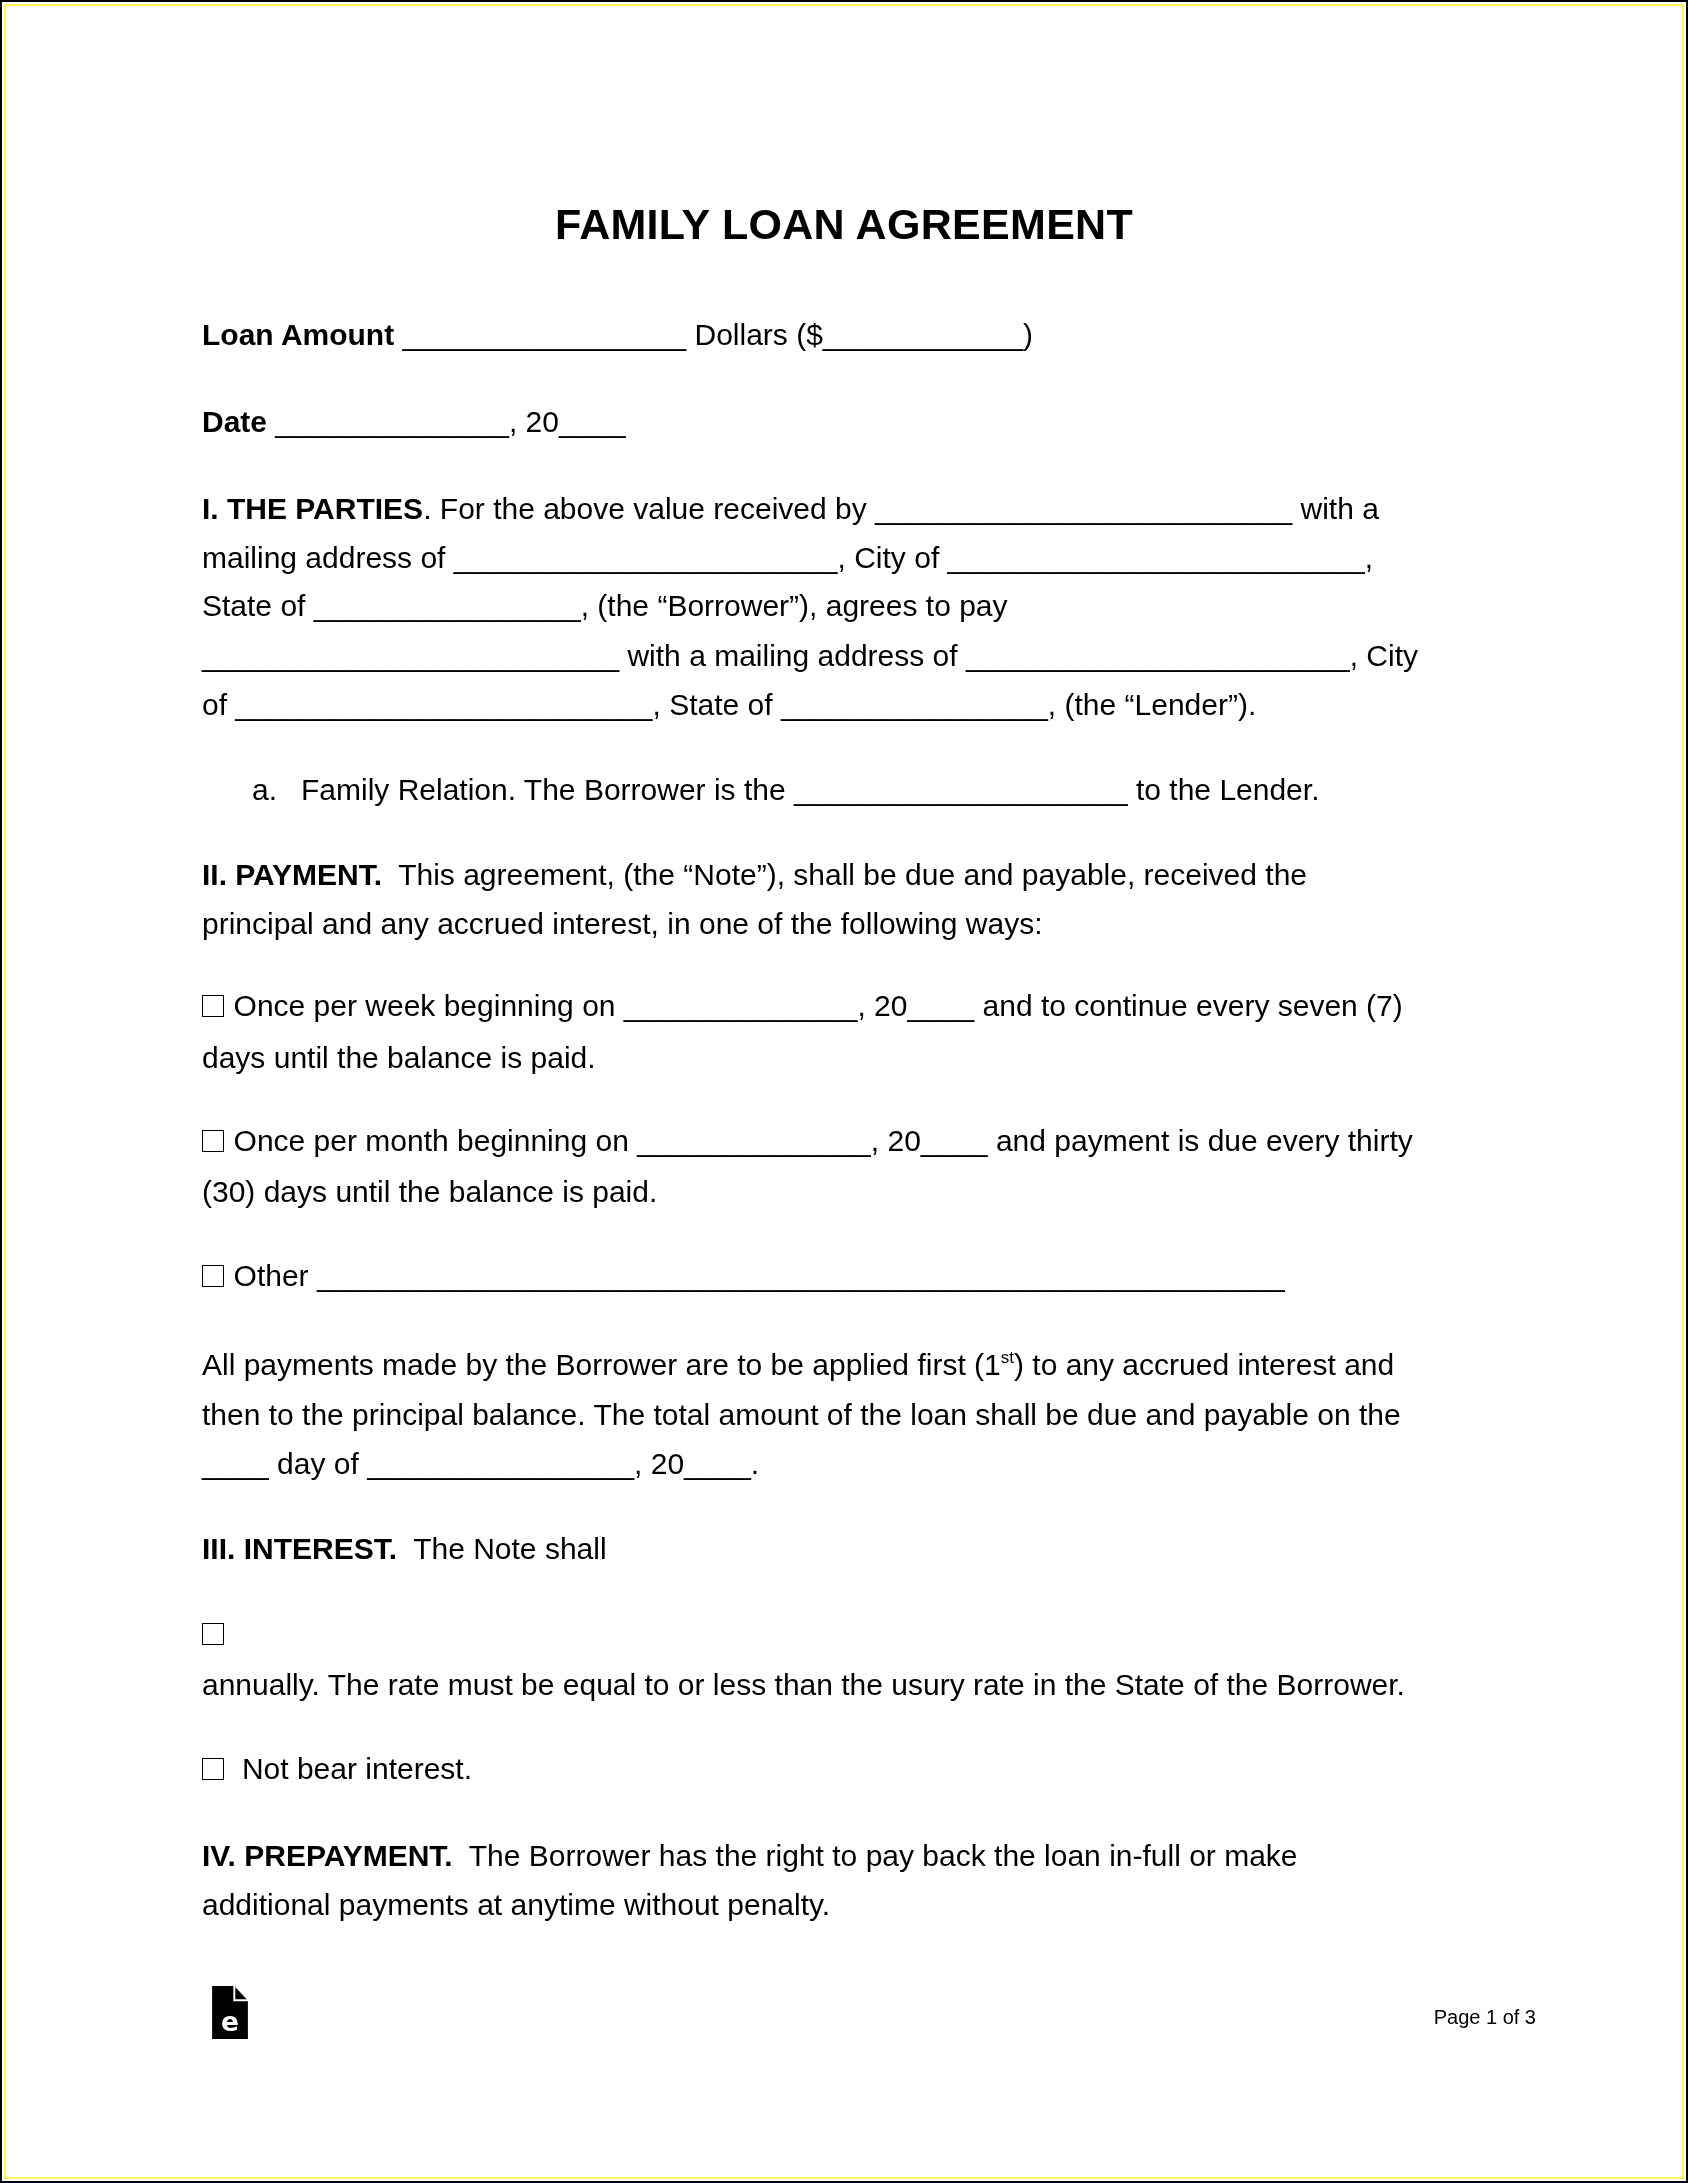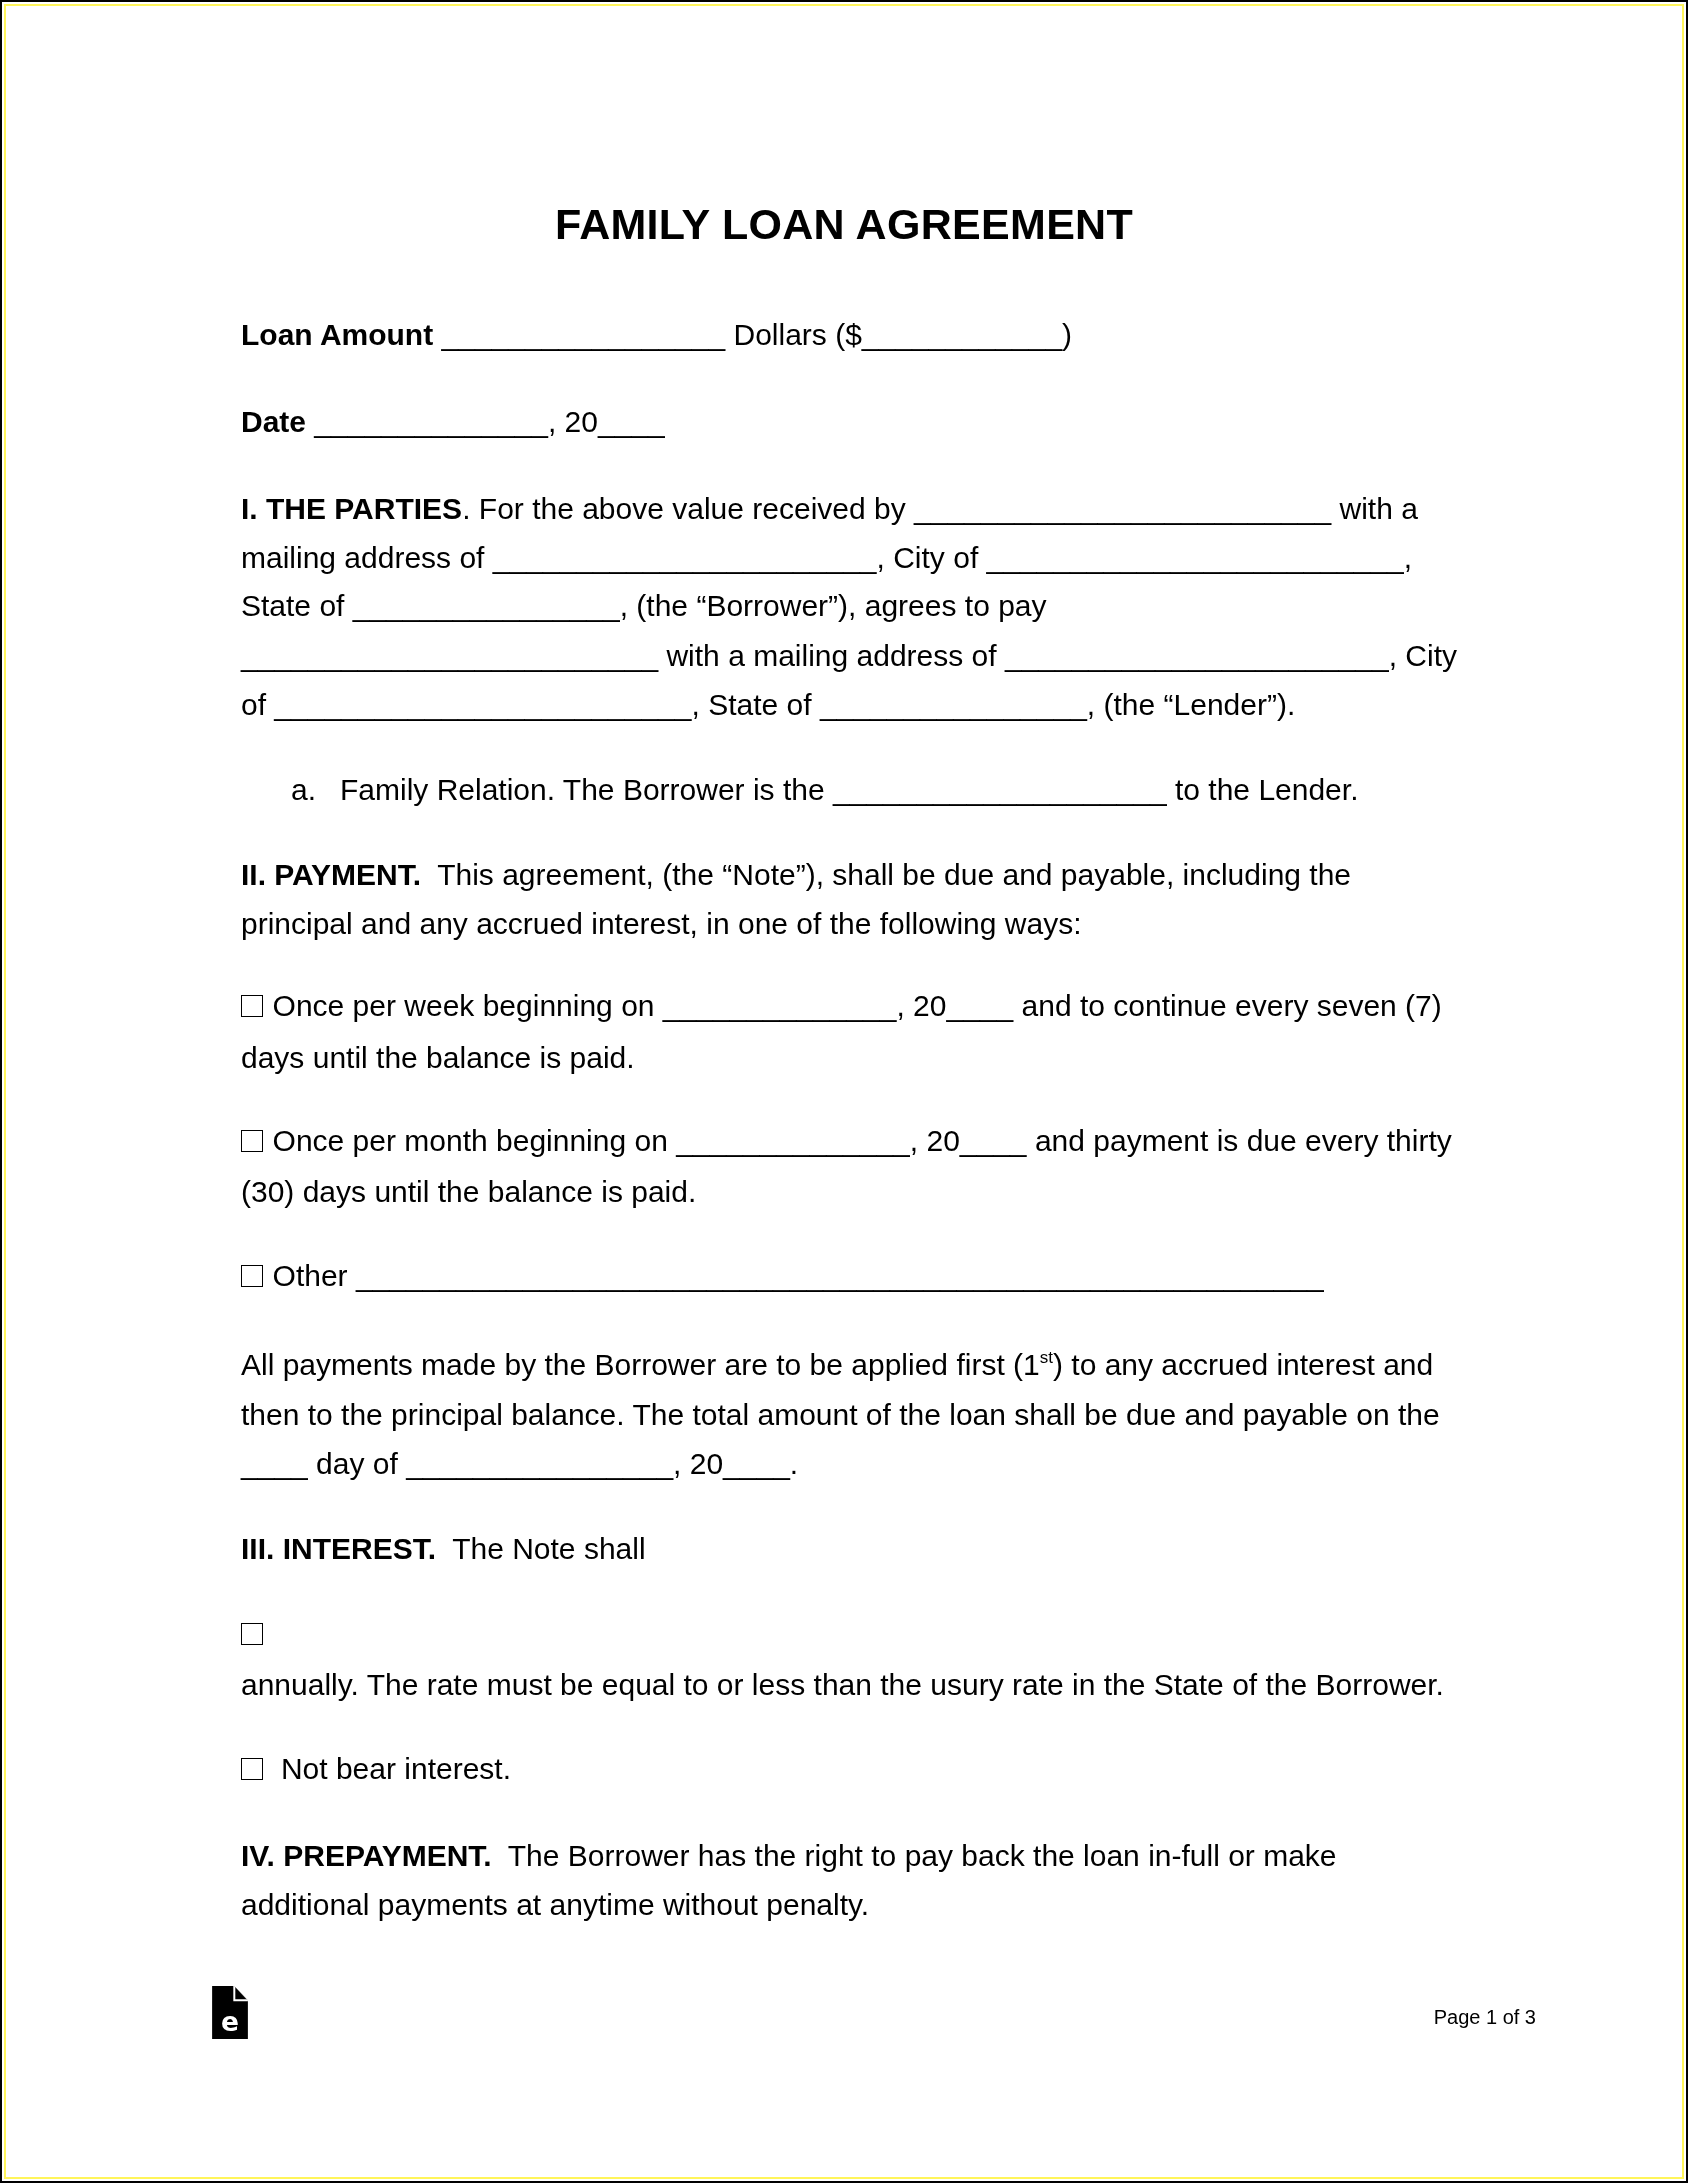--- a/index.html
+++ b/index.html
@@ -19,21 +19,21 @@
     position: absolute; left: 2px; top: 2px; right: 2px; bottom: 2px;
     border: 2px solid #fff55a; box-sizing: border-box; background: #fff;
   }
   .title {
     position: absolute; left: 0; width: 1688px; top: 199px;
     text-align: center; font-weight: bold; font-size: 43px; line-height: 50px;
     letter-spacing: 0.3px;
   }
   .line {
     position: absolute; left: 202px; font-size: 30px; line-height: 37px;
-    white-space: pre; height: 37px; margin-left: 39px;
+    white-space: pre; height: 37px;
   }
   .b { font-weight: bold; }
   .sup { font-size: 17px; vertical-align: 12px; line-height: 0; }
   .cb {
     display: inline-block; width: 22.4px; height: 22.4px; border: 1.3px solid #000;
     box-sizing: border-box; vertical-align: -1.3px; margin-right: 9.2px;
   }
   .logo {
     position: absolute; left: 212px; top: 1986px; width: 36px; height: 53px;
   }
@@ -57,21 +57,21 @@
 
 <div class="line" style="top:490px"><span class="b">I. THE PARTIES</span><span>. For the above value received by _________________________ with a</span></div>
 <div class="line" style="top:539px">mailing address of _______________________, City of _________________________,</div>
 <div class="line" style="top:587px">State of ________________, (the “Borrower”), agrees to pay</div>
 <div class="line" style="top:637px">_________________________ with a mailing address of _______________________, City</div>
 <div class="line" style="top:686px">of _________________________, State of ________________, (the “Lender”).</div>
 
 <div class="line" style="top:771px; left:252px">a.</div>
 <div class="line" style="top:771px; left:301px">Family Relation. The Borrower is the ____________________ to the Lender.</div>
 
-<div class="line" style="top:856px"><span class="b">II. PAYMENT.</span><span>  This agreement, (the “Note”), shall be due and payable, including the</span></div>
+<div class="line" style="top:856px"><span class="b">II. PAYMENT.</span><span>  This agreement, (the “Note”), shall be due and payable, received the</span></div>
 <div class="line" style="top:905px">principal and any accrued interest, in one of the following ways:</div>
 
 <div class="line" style="top:987px"><span class="cb"></span><span>Once per week beginning on ______________, 20____ and to continue every seven (7)</span></div>
 <div class="line" style="top:1039px">days until the balance is paid.</div>
 
 <div class="line" style="top:1122px"><span class="cb"></span><span>Once per month beginning on ______________, 20____ and payment is due every thirty</span></div>
 <div class="line" style="top:1173px">(30) days until the balance is paid.</div>
 
 <div class="line" style="top:1257px"><span class="cb"></span><span>Other __________________________________________________________</span></div>
 

